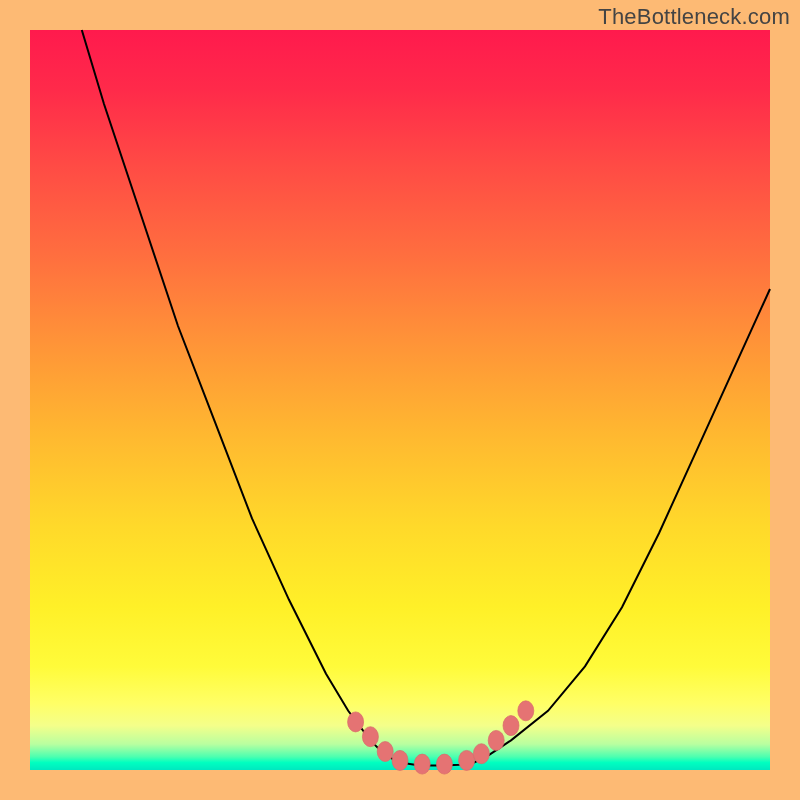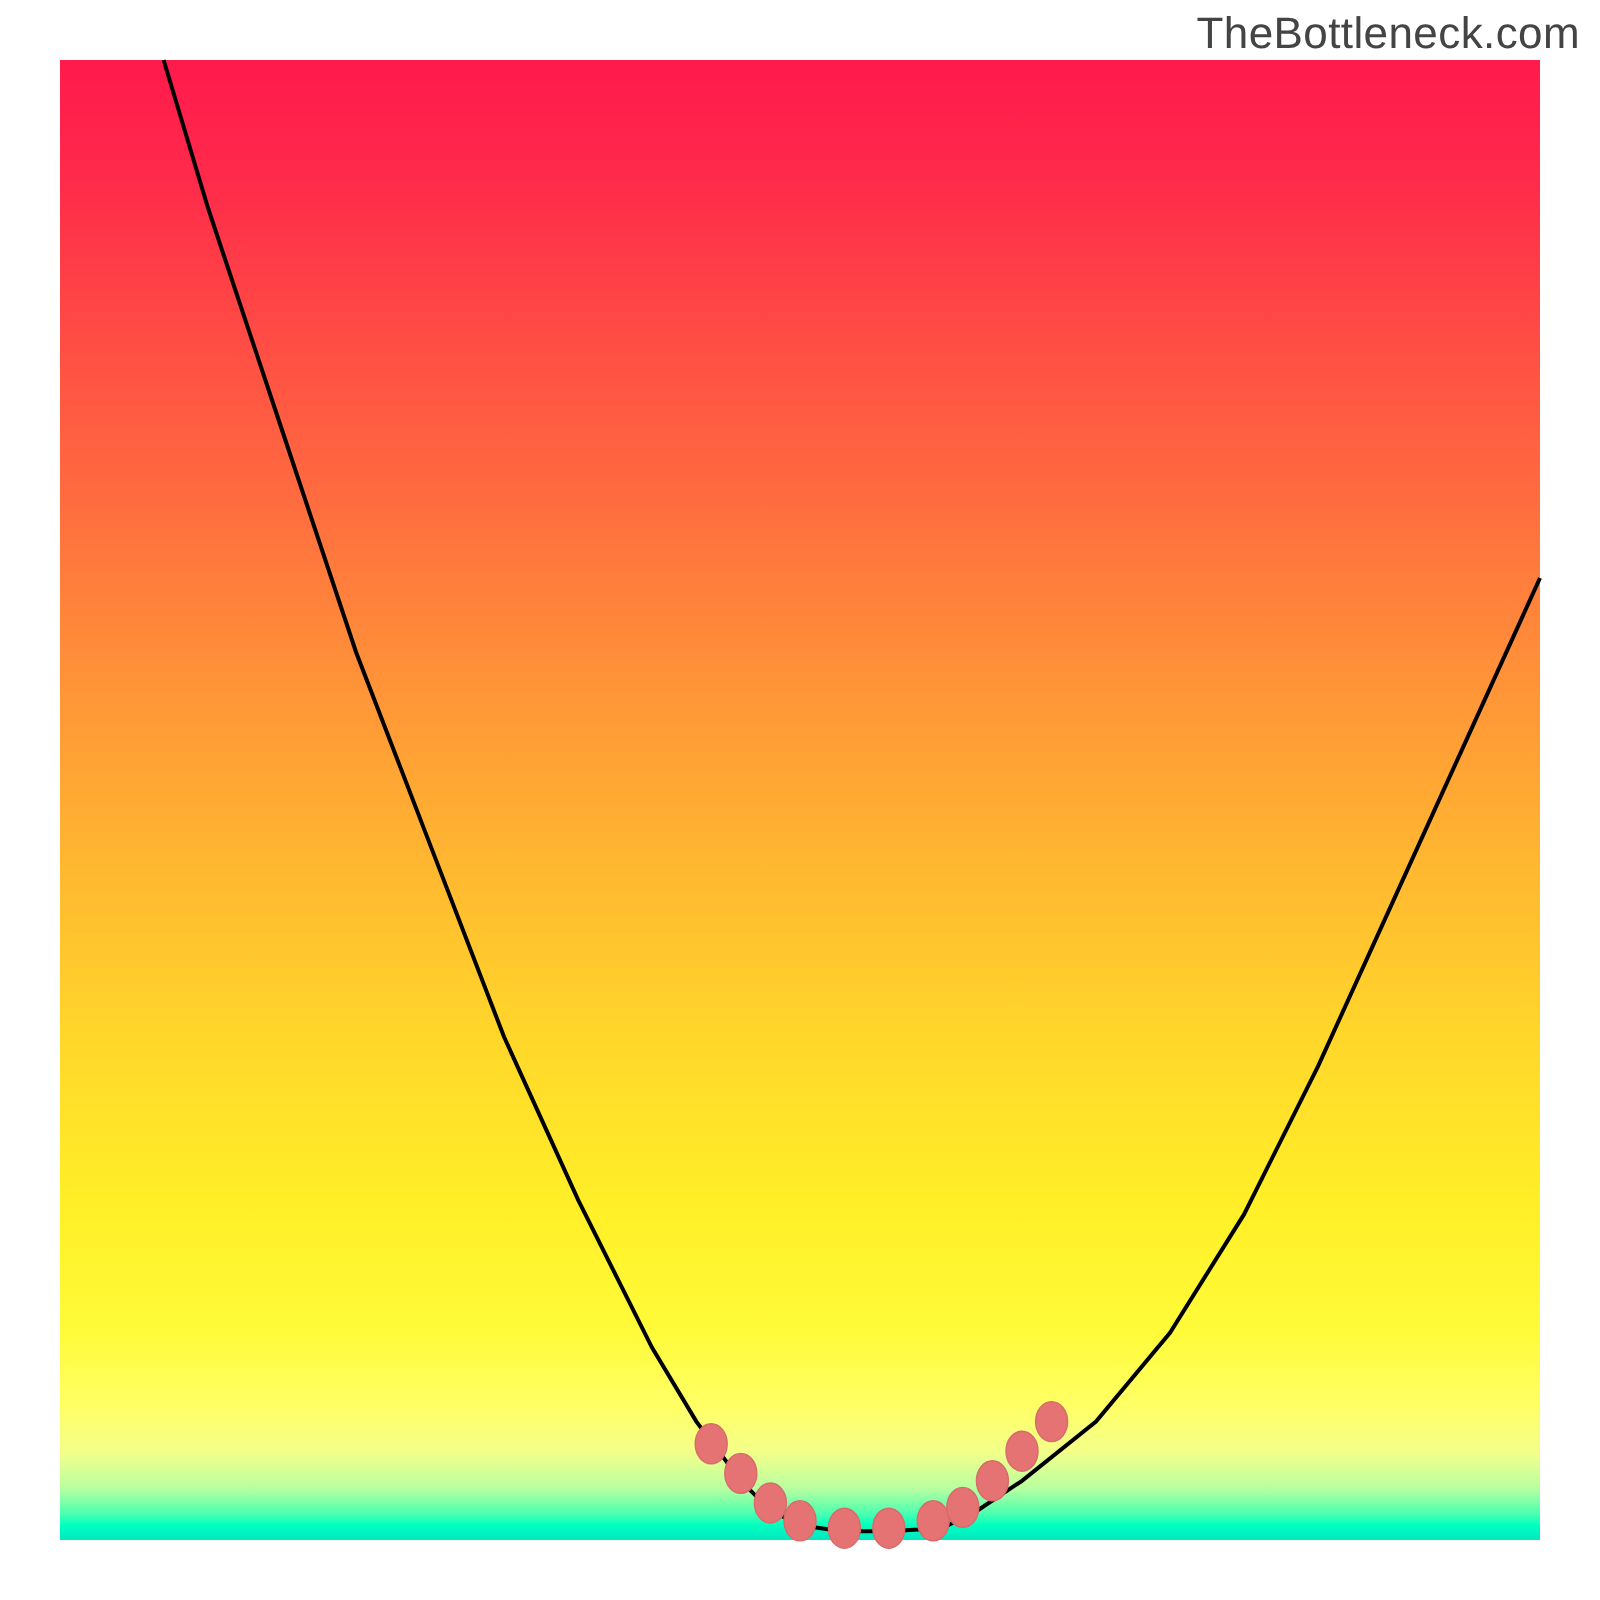--- a/index.html
+++ b/index.html
@@ -8,21 +8,21 @@
     width: 800px;
     height: 800px;
     overflow: hidden;
     background: #000;
     font-family: Arial, Helvetica, sans-serif;
   }
   .frame {
     position: relative;
     width: 800px;
     height: 800px;
-    background: #ffffff;
+    background: #fdba74;
   }
   .plot-area {
     position: absolute;
     left: 30px;
     top: 30px;
     width: 740px;
     height: 740px;
     
     background: linear-gradient(
       to bottom,

